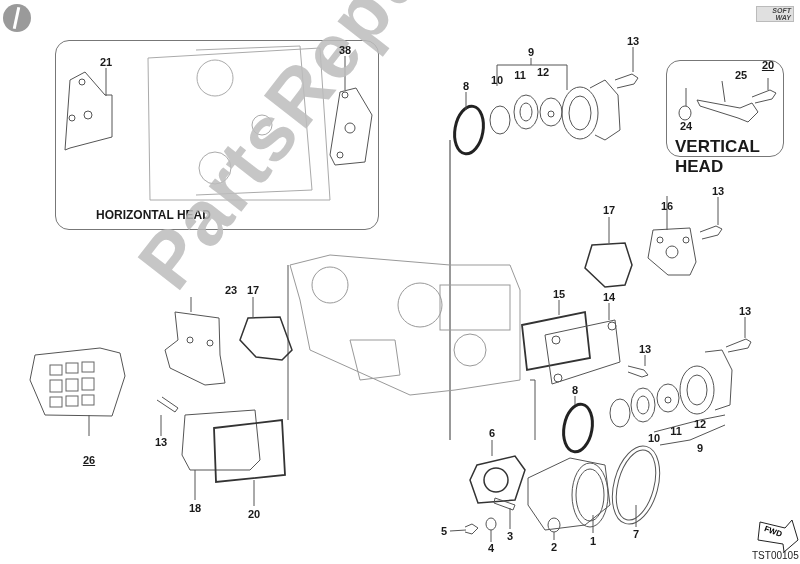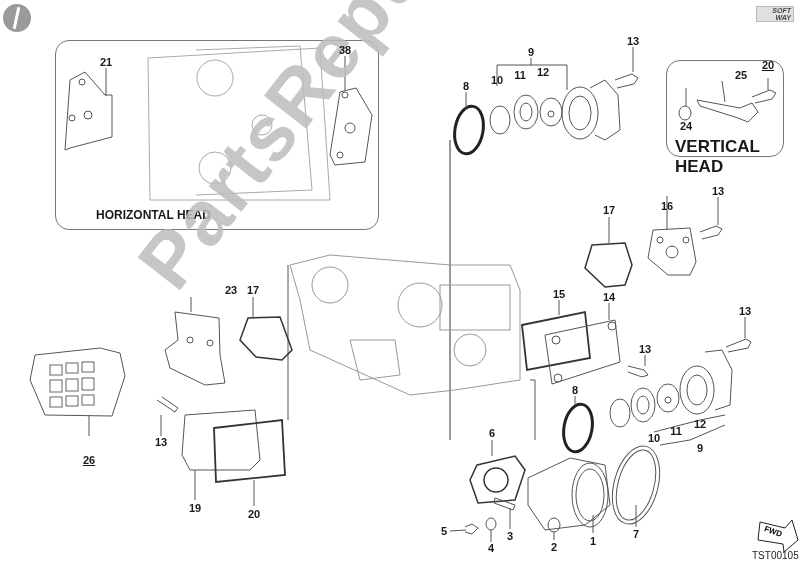--- a/index.html
+++ b/index.html
@@ -275,21 +275,21 @@
       <div class="callout" style="left: 745px; top: 311px;">13</div>
       <div class="callout" style="left: 645px; top: 349px;">13</div>
       <div class="callout" style="left: 575px; top: 390px;">8</div>
       <div class="callout" style="left: 89px; top: 460px; text-decoration: underline;">26</div>
       <div class="callout" style="left: 161px; top: 442px;">13</div>
       <div class="callout" style="left: 700px; top: 424px;">12</div>
       <div class="callout" style="left: 676px; top: 431px;">11</div>
       <div class="callout" style="left: 654px; top: 438px;">10</div>
       <div class="callout" style="left: 700px; top: 448px;">9</div>
       <div class="callout" style="left: 492px; top: 433px;">6</div>
-      <div class="callout" style="left: 195px; top: 508px;">19</div>
+      <div class="callout" style="left: 195px; top: 508px;">18</div>
       <div class="callout" style="left: 254px; top: 514px;">20</div>
       <div class="callout" style="left: 444px; top: 531px;">5</div>
       <div class="callout" style="left: 491px; top: 548px;">4</div>
       <div class="callout" style="left: 510px; top: 536px;">3</div>
       <div class="callout" style="left: 554px; top: 547px;">2</div>
       <div class="callout" style="left: 593px; top: 541px;">1</div>
       <div class="callout" style="left: 636px; top: 534px;">7</div>
     </div>
 
   <div class="code" style="left:752px;top:550px;">TST00105</div>

